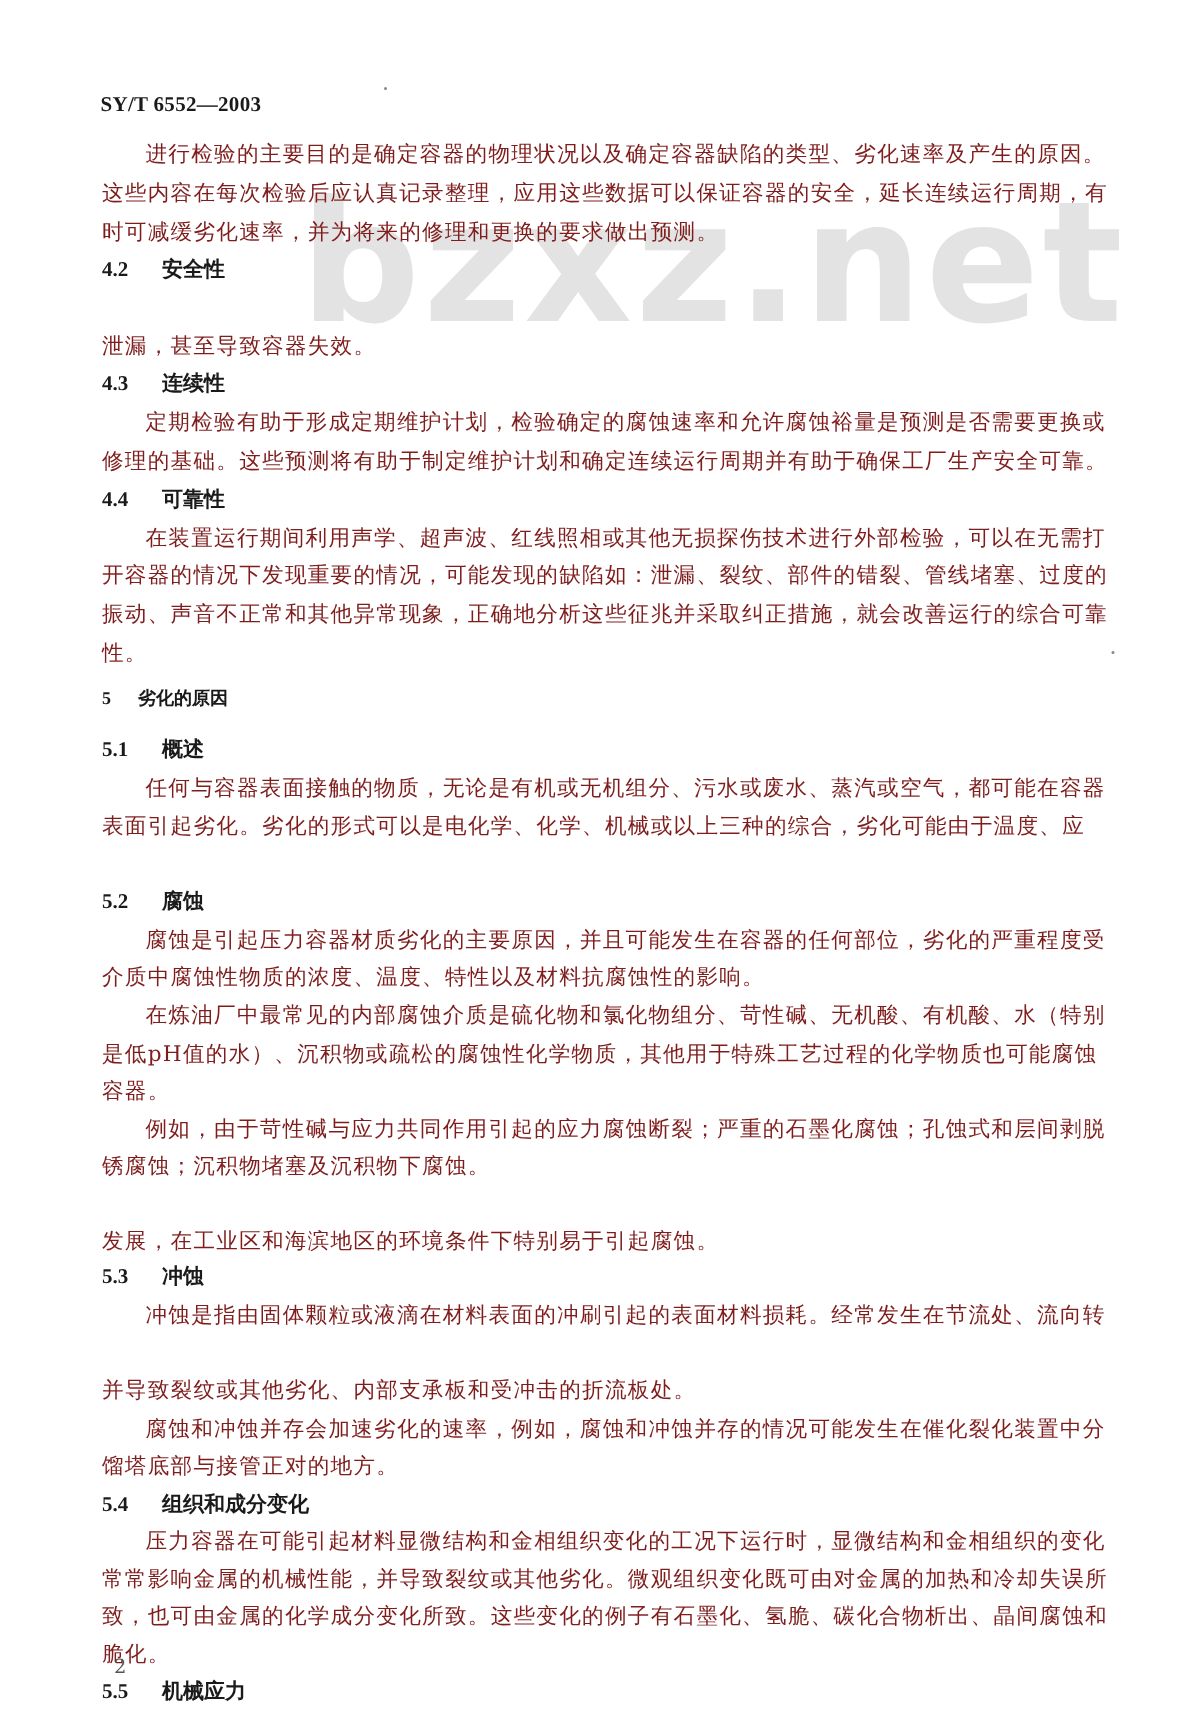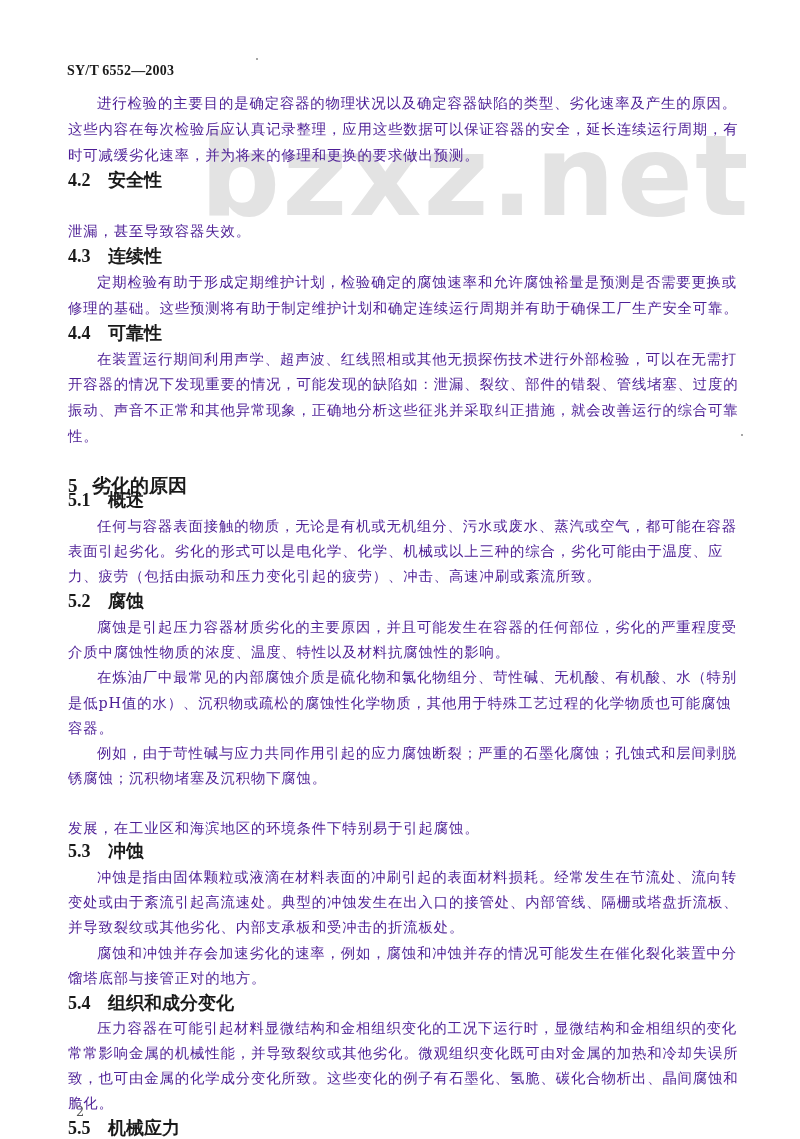--- a/index.html
+++ b/index.html
@@ -12,29 +12,29 @@
     font-family: "DejaVu Sans", "Liberation Sans", sans-serif; font-weight: bold;
     font-size: 112px; letter-spacing: 2px; color: #e3e3e3; line-height: 1; z-index: 0;
   }
   .page { position: absolute; left: 0; top: 0; width: 700px; height: 1139px; z-index: 1; }
   .header {
     position: absolute; left: 67px; top: 63px; font-family: "Liberation Serif", serif;
     font-weight: bold; font-size: 14px; letter-spacing: 0.2px;
   }
   .line {
     position: absolute; left: 68px; white-space: nowrap; font-size: 14.4px; line-height: 18px;
-    letter-spacing: 0.85px; color: #4c1d95;
+    letter-spacing: 0.85px; color: #7f1d1d;
   }
   .line.indent { left: 97px; }
   .heading {
-    position: absolute; left: 68px; white-space: nowrap; font-size: 18px; line-height: 18px;
+    position: absolute; left: 68px; white-space: nowrap; font-size: 14px; line-height: 18px;
     font-weight: bold; color: #1a1a1a;
   }
   .heading .num { display: inline-block; width: 40px; font-family: "Liberation Serif", serif; }
-  .heading.big { font-size: 19px; margin-top: 20px; }
+  .heading.big { font-size: 12px; }
   .heading.big .num { width: 24px; }
   .pageno { position: absolute; left: 76px; top: 1104px; font-size: 13px; color: #555; }
   .speck { position: absolute; width: 2px; height: 2px; background: #888; border-radius: 1px; }
 </style>
 </head>
 <body>
 
 <div class="watermark">bzxz.net</div>
 
 <div class="page">
@@ -65,39 +65,37 @@
 
   <div class="heading big" style="top:456px">
     <span class="num">5</span><span>劣化的原因</span>
   </div>
 
   <div class="heading" style="top:491px">
     <span class="num">5.1</span><span>概述</span>
   </div>
   <div class="line indent" style="top:517px">任何与容器表面接触的物质，无论是有机或无机组分、污水或废水、蒸汽或空气，都可能在容器</div>
   <div class="line" style="top:542px">表面引起劣化。劣化的形式可以是电化学、化学、机械或以上三种的综合，劣化可能由于温度、应</div>
-  <div class="line" style="top:567px">力、疲劳（包括由振动和压力变化引起的疲劳）、冲击、高速冲刷或紊流所致。</div>
 
   <div class="heading" style="top:592px">
     <span class="num">5.2</span><span>腐蚀</span>
   </div>
   <div class="line indent" style="top:618px">腐蚀是引起压力容器材质劣化的主要原因，并且可能发生在容器的任何部位，劣化的严重程度受</div>
   <div class="line" style="top:643px">介质中腐蚀性物质的浓度、温度、特性以及材料抗腐蚀性的影响。</div>
   <div class="line" style="top:694px">是低pH值的水）、沉积物或疏松的腐蚀性化学物质，其他用于特殊工艺过程的化学物质也可能腐蚀</div>
   <div class="line indent" style="top:668px">在炼油厂中最常见的内部腐蚀介质是硫化物和氯化物组分、苛性碱、无机酸、有机酸、水（特别</div>
   <div class="line" style="top:719px">容器。</div>
   <div class="line indent" style="top:744px">例如，由于苛性碱与应力共同作用引起的应力腐蚀断裂；严重的石墨化腐蚀；孔蚀式和层间剥脱</div>
   <div class="line" style="top:769px">锈腐蚀；沉积物堵塞及沉积物下腐蚀。</div>
   <div class="line" style="top:819px">发展，在工业区和海滨地区的环境条件下特别易于引起腐蚀。</div>
 
   <div class="heading" style="top:842px">
     <span class="num">5.3</span><span>冲蚀</span>
   </div>
   <div class="line indent" style="top:868px">冲蚀是指由固体颗粒或液滴在材料表面的冲刷引起的表面材料损耗。经常发生在节流处、流向转</div>
-  <div class="line" style="top:893px">变处或由于紊流引起高流速处。典型的冲蚀发生在出入口的接管处、内部管线、隔栅或塔盘折流板、</div>
   <div class="line" style="top:918px">并导致裂纹或其他劣化、内部支承板和受冲击的折流板处。</div>
   <div class="line indent" style="top:944px">腐蚀和冲蚀并存会加速劣化的速率，例如，腐蚀和冲蚀并存的情况可能发生在催化裂化装置中分</div>
   <div class="line" style="top:969px">馏塔底部与接管正对的地方。</div>
 
   <div class="heading" style="top:994px">
     <span class="num">5.4</span><span>组织和成分变化</span>
   </div>
   <div class="line indent" style="top:1019px">压力容器在可能引起材料显微结构和金相组织变化的工况下运行时，显微结构和金相组织的变化</div>
   <div class="line" style="top:1044px">常常影响金属的机械性能，并导致裂纹或其他劣化。微观组织变化既可由对金属的加热和冷却失误所</div>
   <div class="line" style="top:1069px">致，也可由金属的化学成分变化所致。这些变化的例子有石墨化、氢脆、碳化合物析出、晶间腐蚀和</div>

